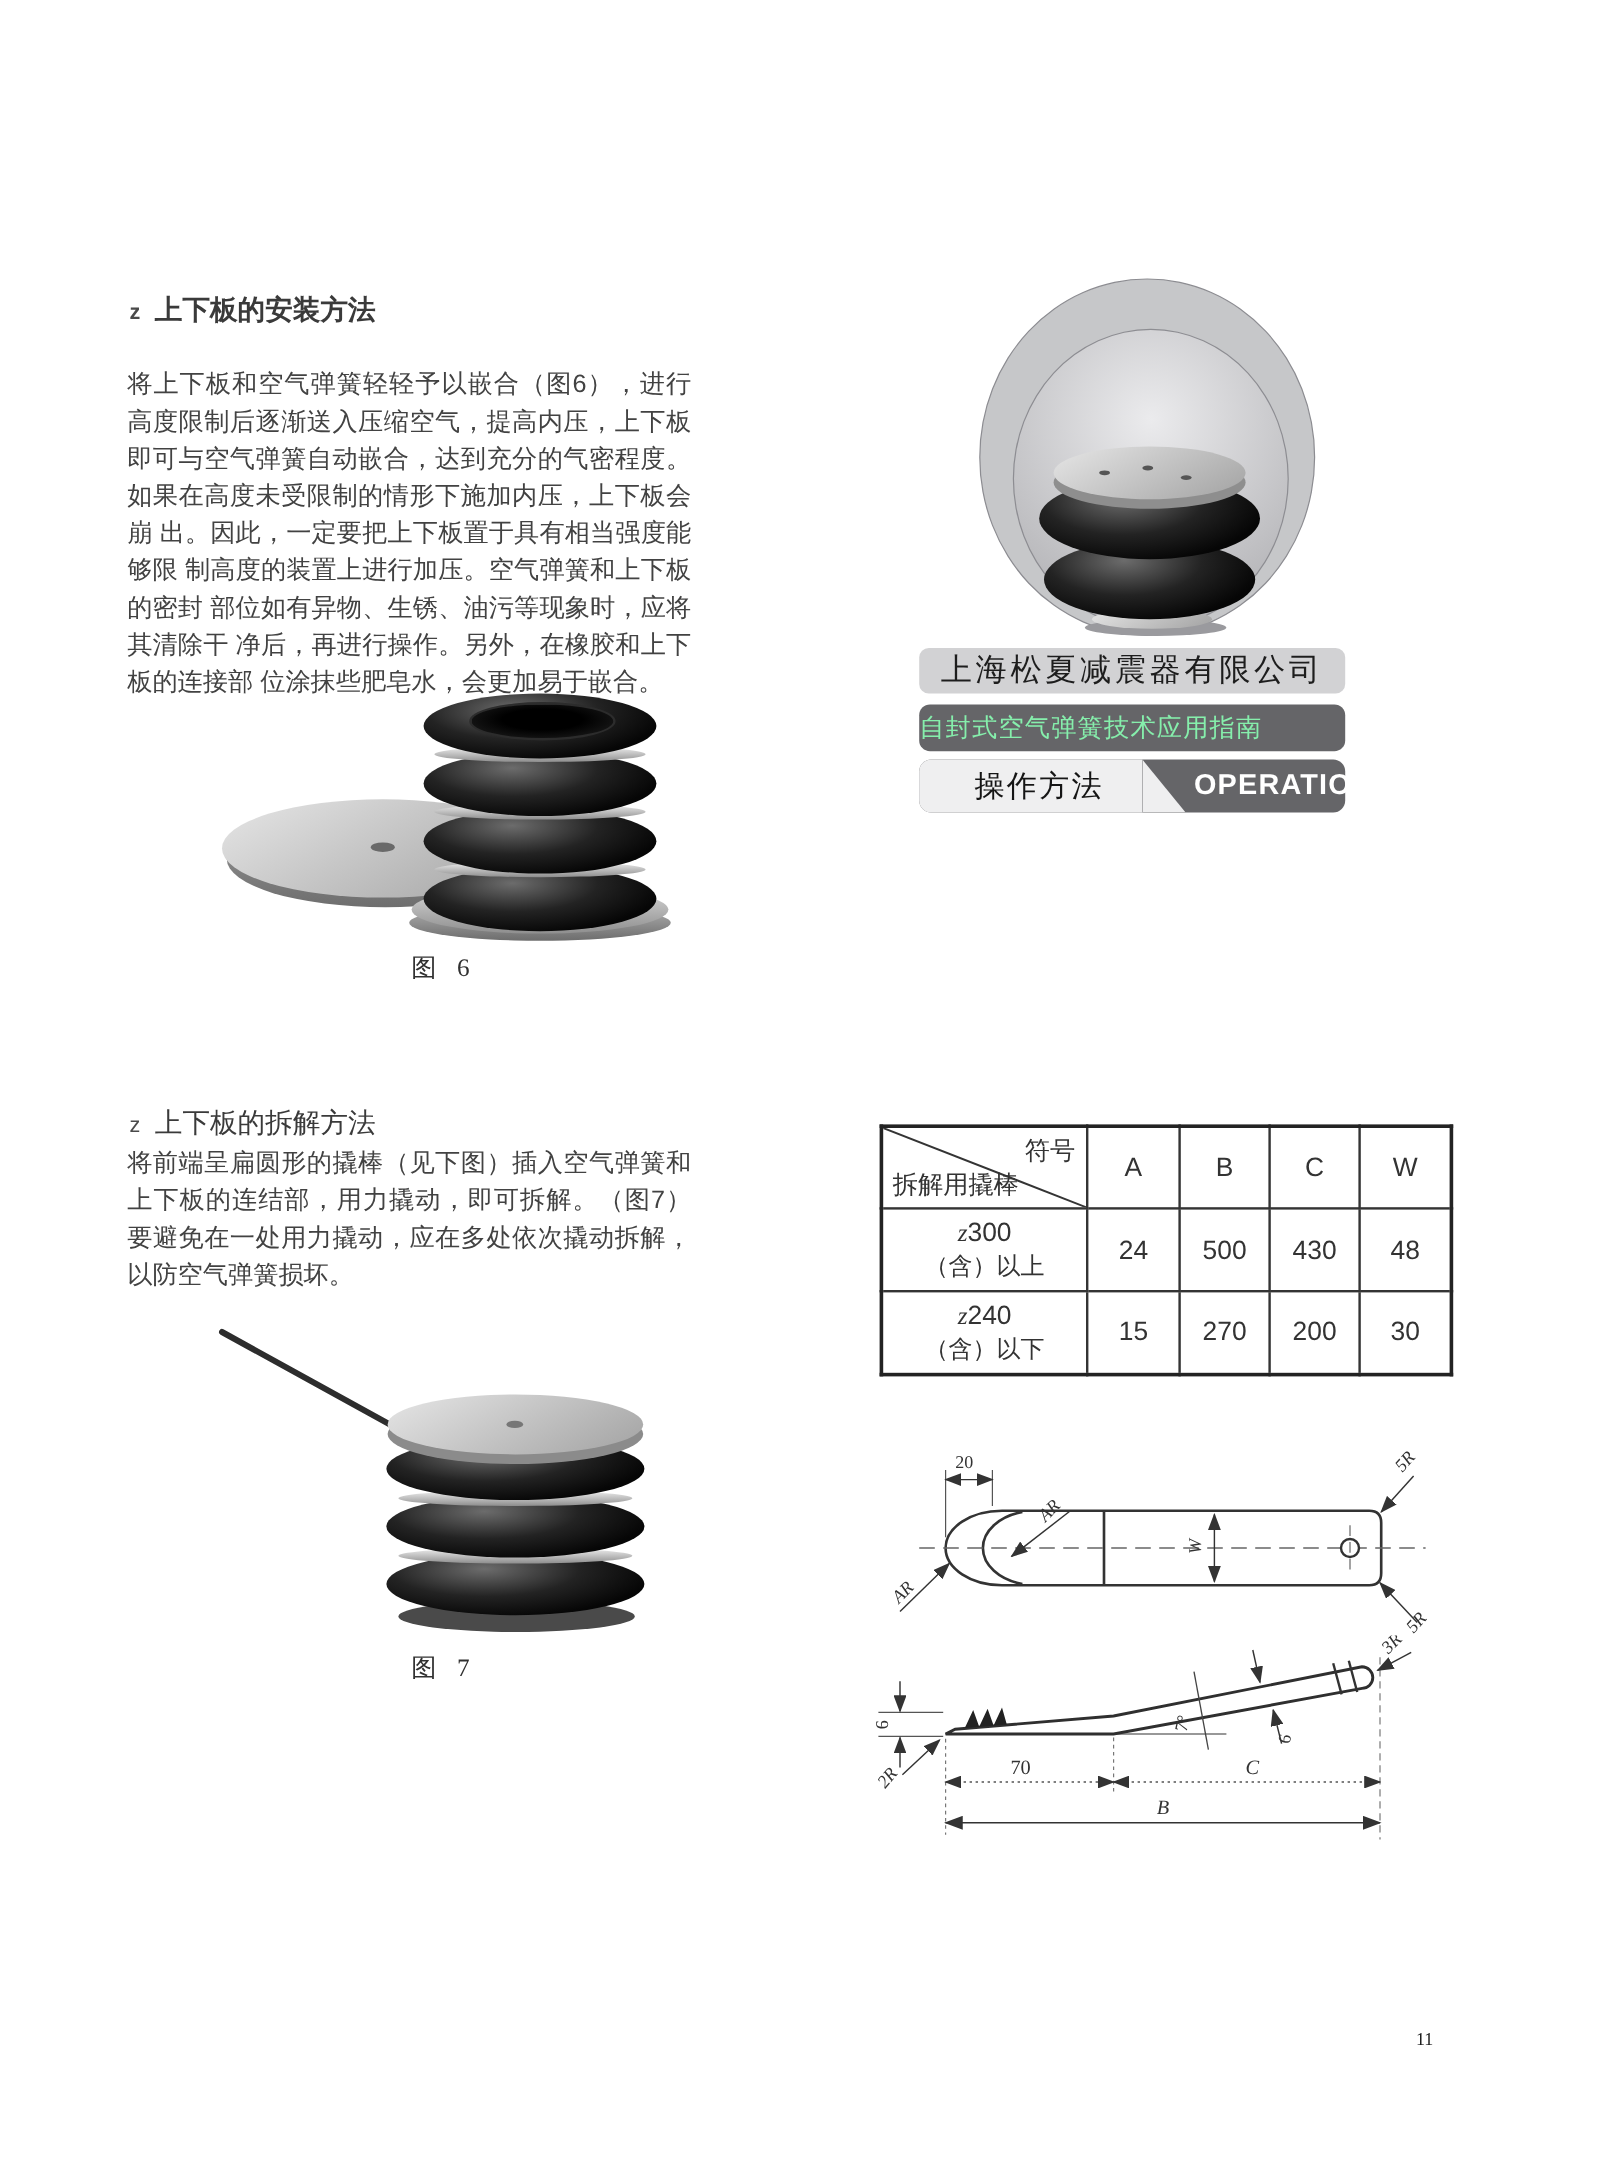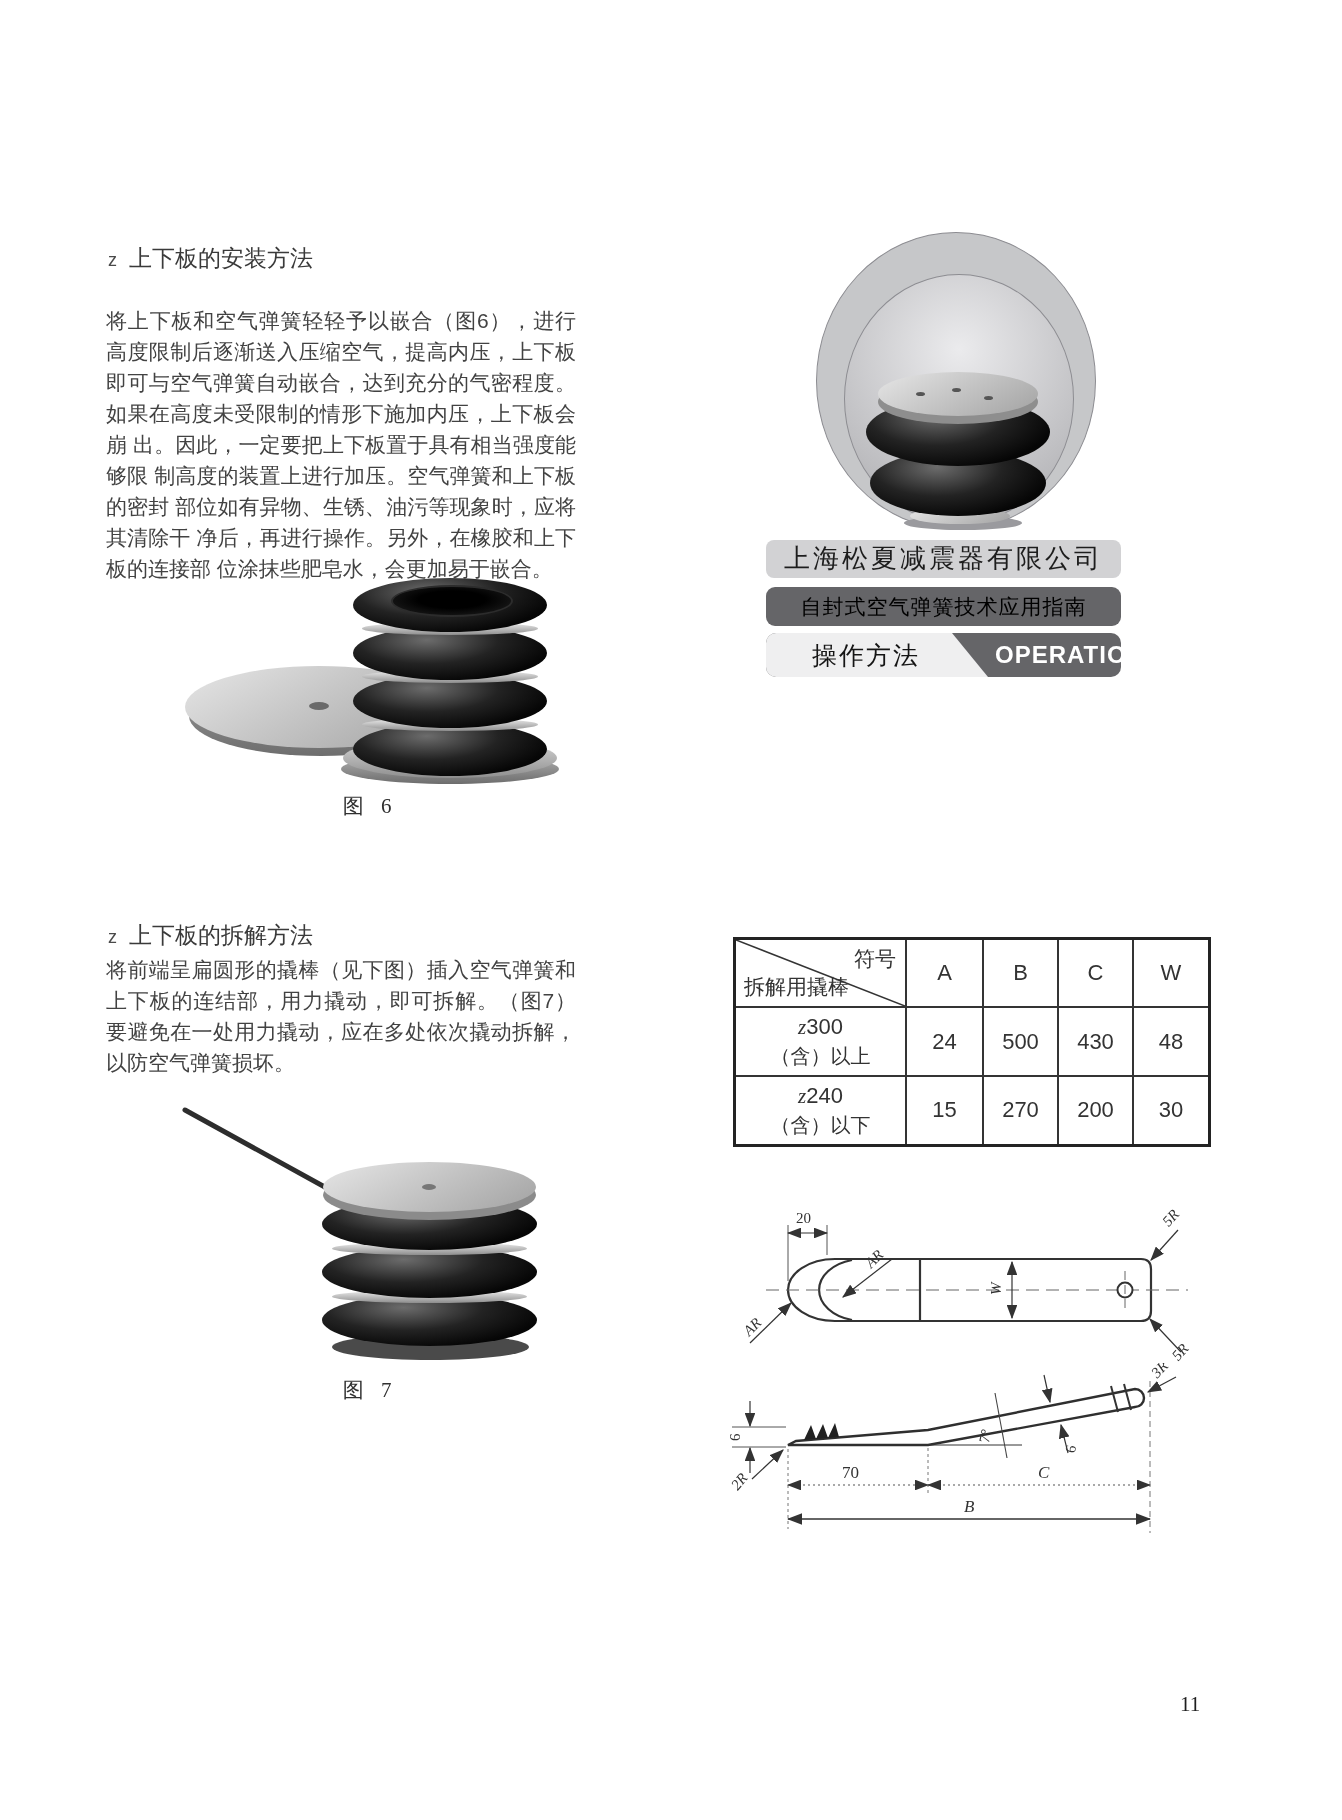--- a/index.html
+++ b/index.html
@@ -9,22 +9,22 @@
   .heading{position:absolute;font-size:23px;color:#3a3a3a;white-space:nowrap;}
   .bullet{font-size:18px;color:#4a4a4a;margin-right:12px;}
   .para{position:absolute;font-size:21px;line-height:31px;text-align:justify;color:#424242;}
   .caption{position:absolute;font-family:"Liberation Serif",serif;font-size:21px;color:#303030;
            letter-spacing:6px;text-align:center;}
   
   .banner{position:absolute;left:766px;width:355px;}
   .banner1{top:540px;height:38px;background:#d2d2d4;border-radius:8px;
            font-family:"Liberation Serif",serif;font-size:26px;color:#1d1d1d;
            letter-spacing:3px;text-align:center;line-height:38px;}
-  .banner2{top:587px;height:39px;background:#656568;border-radius:9px;color:#000000;
-           font-size:21px;text-align:center;line-height:39px;letter-spacing:1px;}
+  .banner2{top:587px;height:39px;background:#656568;border-radius:9px;color:#86efac;
+           font-size:21px;text-align:left;line-height:39px;letter-spacing:1px;}
   .banner3{top:633px;height:44px;background:#656568;border-radius:10px;}
   .banner3-light{position:absolute;left:766px;top:633px;width:186px;height:44px;
                  background:#efeff0;border-radius:10px 0 0 10px;}
   .banner3-tri{position:absolute;left:952px;top:633px;width:36px;height:44px;background:#efeff0;
                clip-path:polygon(0 0,100% 100%,0 100%);}
   .banner3-zh{position:absolute;left:786px;top:633px;width:160px;height:44px;line-height:44px;
               text-align:center;font-size:25px;color:#151515;letter-spacing:2px;}
   .banner3-en{position:absolute;left:995px;top:633px;width:172px;height:44px;line-height:44px;
               text-align:left;font-size:24px;font-weight:bold;color:#fff;letter-spacing:1px;}
   
@@ -43,28 +43,28 @@
         background:radial-gradient(ellipse at 38% 26%,#6c6c6c 0%,#232323 42%,#060606 75%);}
   .sep{position:absolute;border-radius:50%;background:linear-gradient(180deg,#f1f1f1 0%,#8d8d8d 100%);}
   .silver{background:linear-gradient(150deg,#e6e6e6 0%,#c7c7c7 45%,#a2a2a2 100%);}
   .ell{position:absolute;border-radius:50%;}
   
   .dimnum{font-family:"Liberation Serif",serif;font-size:15px;fill:#333;}
   .dimnum2{font-family:"Liberation Serif",serif;font-size:17px;fill:#333;}
   .dimlet{font-family:"Liberation Serif",serif;font-style:italic;font-size:15px;fill:#333;}
   .dimlet2{font-family:"Liberation Serif",serif;font-style:italic;font-size:17px;fill:#333;}
   .pagenum{position:absolute;left:1180px;top:1692px;font-family:"Liberation Serif",serif;
-           font-size:21px;color:#1e1e1e;}
+           font-size:15px;color:#1e1e1e;}
 </style>
 </head>
 <body>
 
 <div class="page">
 
-  <div class="heading" style="left:108px;top:243px;">
+  <div class="heading" style="left:108px;top:243px;font-weight:bold;">
     <span class="bullet">z</span><span>上下板的安装方法</span>
   </div>
 
   <div class="para" style="left:106px;top:277px;width:470px;margin-top:28px;">将上下板和空气弹簧轻轻予以嵌合（图6），进行高度限制后逐渐送入压缩空气，提高内压，上下板即可与空气弹簧自动嵌合，达到充分的气密程度。 如果在高度未受限制的情形下施加内压，上下板会崩 出。因此，一定要把上下板置于具有相当强度能够限 制高度的装置上进行加压。空气弹簧和上下板的密封 部位如有异物、生锈、油污等现象时，应将其清除干 净后，再进行操作。另外，在橡胶和上下板的连接部 位涂抹些肥皂水，会更加易于嵌合。</div>
 
   <div class="abs" style="left:185px;top:556px;width:362px;height:210px;">
     <div class="ell" style="left:4px;top:120px;width:264px;height:80px;background:linear-gradient(180deg,#9c9c9c,#6e6e6e);"></div>
     <div class="ell silver" style="left:0;top:110px;width:268px;height:82px;"></div>
     <div class="ell" style="left:124px;top:146px;width:20px;height:8px;background:#6a6a6a;"></div>
     <div class="abs" style="left:168px;top:22px;width:194px;height:200px;">

